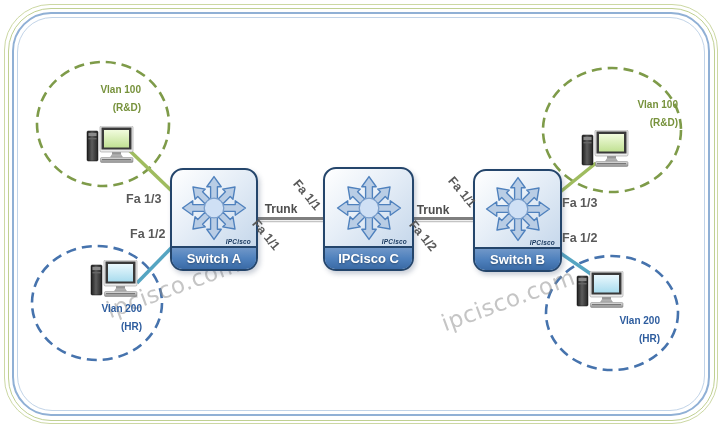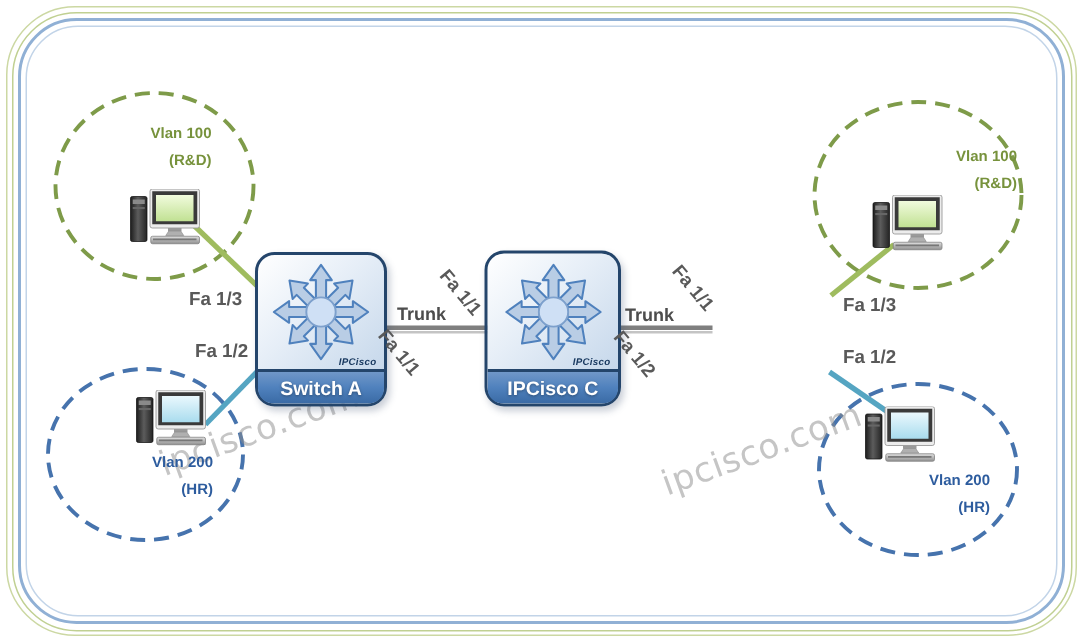--- a/index.html
+++ b/index.html
@@ -179,20 +179,29 @@
   </div>
   <div class="switch-box" style="left:323px;top:167px;width:87px;height:100px;">
     <div class="switch-icon-area">
       <svg width="72" height="68" viewBox="-40 -40 80 80">
           <use href="#ml-arrows"></use>
         </svg>
       <span class="ipcisco-brand">IPCisco</span>
     </div>
     <div class="switch-banner">IPCisco C</div>
   </div>
+  <div class="switch-box" style="left:473px;top:169px;width:85px;height:99px;">
+    <div class="switch-icon-area">
+      <svg width="72" height="68" viewBox="-40 -40 80 80">
+          <use href="#ml-arrows"></use>
+        </svg>
+      <span class="ipcisco-brand">IPCisco</span>
+    </div>
+    <div class="switch-banner">Switch B</div>
+  </div>
 
   <div class="plabel" style="left:126px;top:192px;">Fa 1/3</div>
   <div class="plabel" style="left:130px;top:227px;">Fa 1/2</div>
 
   <div class="trunk-label" style="left:258px;top:202px;">Trunk</div>
   <div class="plabel rot" style="left:243px;top:228px;">Fa 1/1</div>
   <div class="plabel rot" style="left:284px;top:188px;">Fa 1/1</div>
 
   <div class="trunk-label" style="left:410px;top:203px;">Trunk</div>
   <div class="plabel rot" style="left:400px;top:229px;">Fa 1/2</div>

